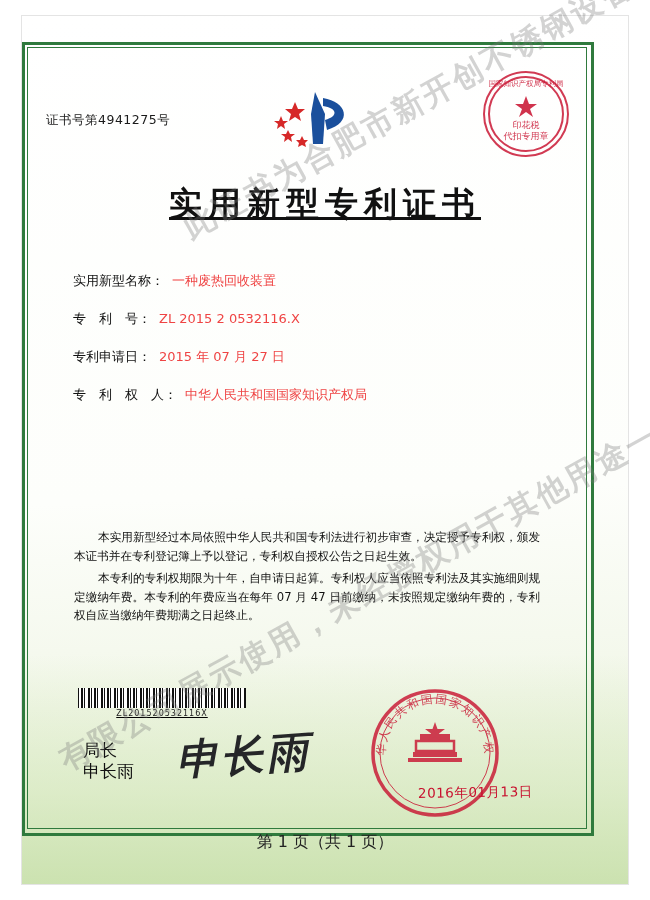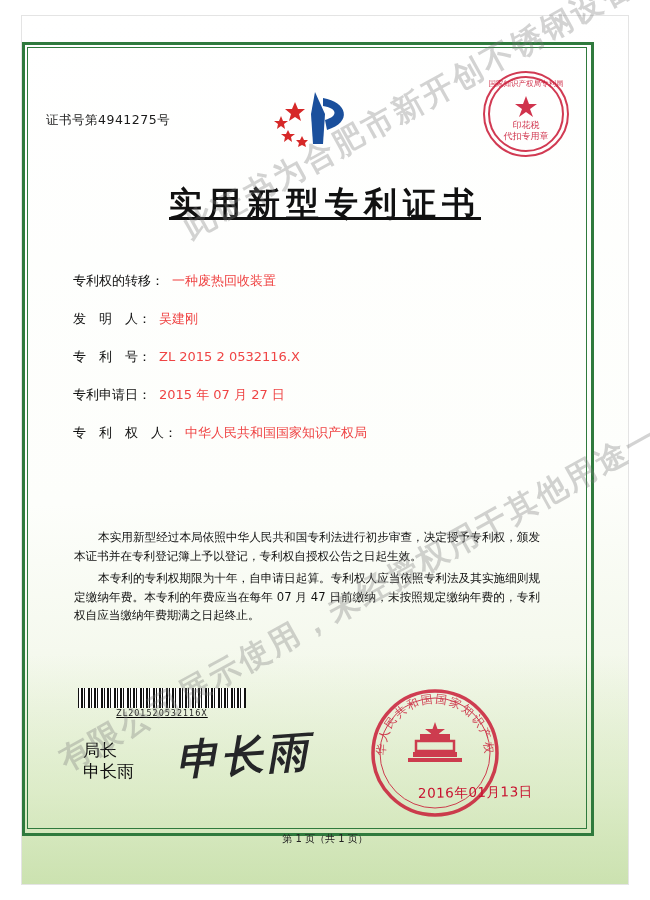--- a/index.html
+++ b/index.html
@@ -211,21 +211,21 @@
     letter-spacing: 0.5px;
     transform: rotate(-1deg);
   }
 
   
   .footer {
     position: absolute;
     left: 0; right: 0;
     top: 832px;
     text-align: center;
-    font-size: 10px;
+    font-size: 16px;
     color: #222;
   }
 
   
   .wm {
     position: absolute;
     pointer-events: none;
     font-family: "DejaVu Sans", "Liberation Sans", sans-serif;
     font-weight: bold;
     color: rgba(120,120,120,0.33);
@@ -267,24 +267,21 @@
       <polygon points="26,28 28,33 33,33 29,36 30,41 26,38 22,41 23,36 19,33 24,33" fill="#d62828"></polygon>
       <polygon points="33,42 35,46 40,46 36,49 37,54 33,51 29,54 30,49 26,46 31,46" fill="#d62828"></polygon>
       <polygon points="47,48 49,52 53,52 50,55 51,59 47,57 43,59 44,55 41,52 45,52" fill="#d62828"></polygon>
     </svg>
   </div>
 
   <div class="main-title">实用新型专利证书</div>
 
   <div class="fields">
     <div class="field">
-      <span class="lbl">专利权的转移：</span><span class="val">一种废热回收装置</span>
-    </div>
-    <div class="field">
-      <span class="lbl">发　明　人：</span><span class="val">吴建刚</span>
+      <span class="lbl">实用新型名称：</span><span class="val">一种废热回收装置</span>
     </div>
     <div class="field">
       <span class="lbl">专　利　号：</span><span class="val">ZL 2015 2 0532116.X</span>
     </div>
     <div class="field">
       <span class="lbl">专利申请日：</span><span class="val">2015 年 07 月 27 日</span>
     </div>
     <div class="field">
       <span class="lbl">专　利　权　人：</span><span class="val">中华人民共和国国家知识产权局</span>
     </div>

